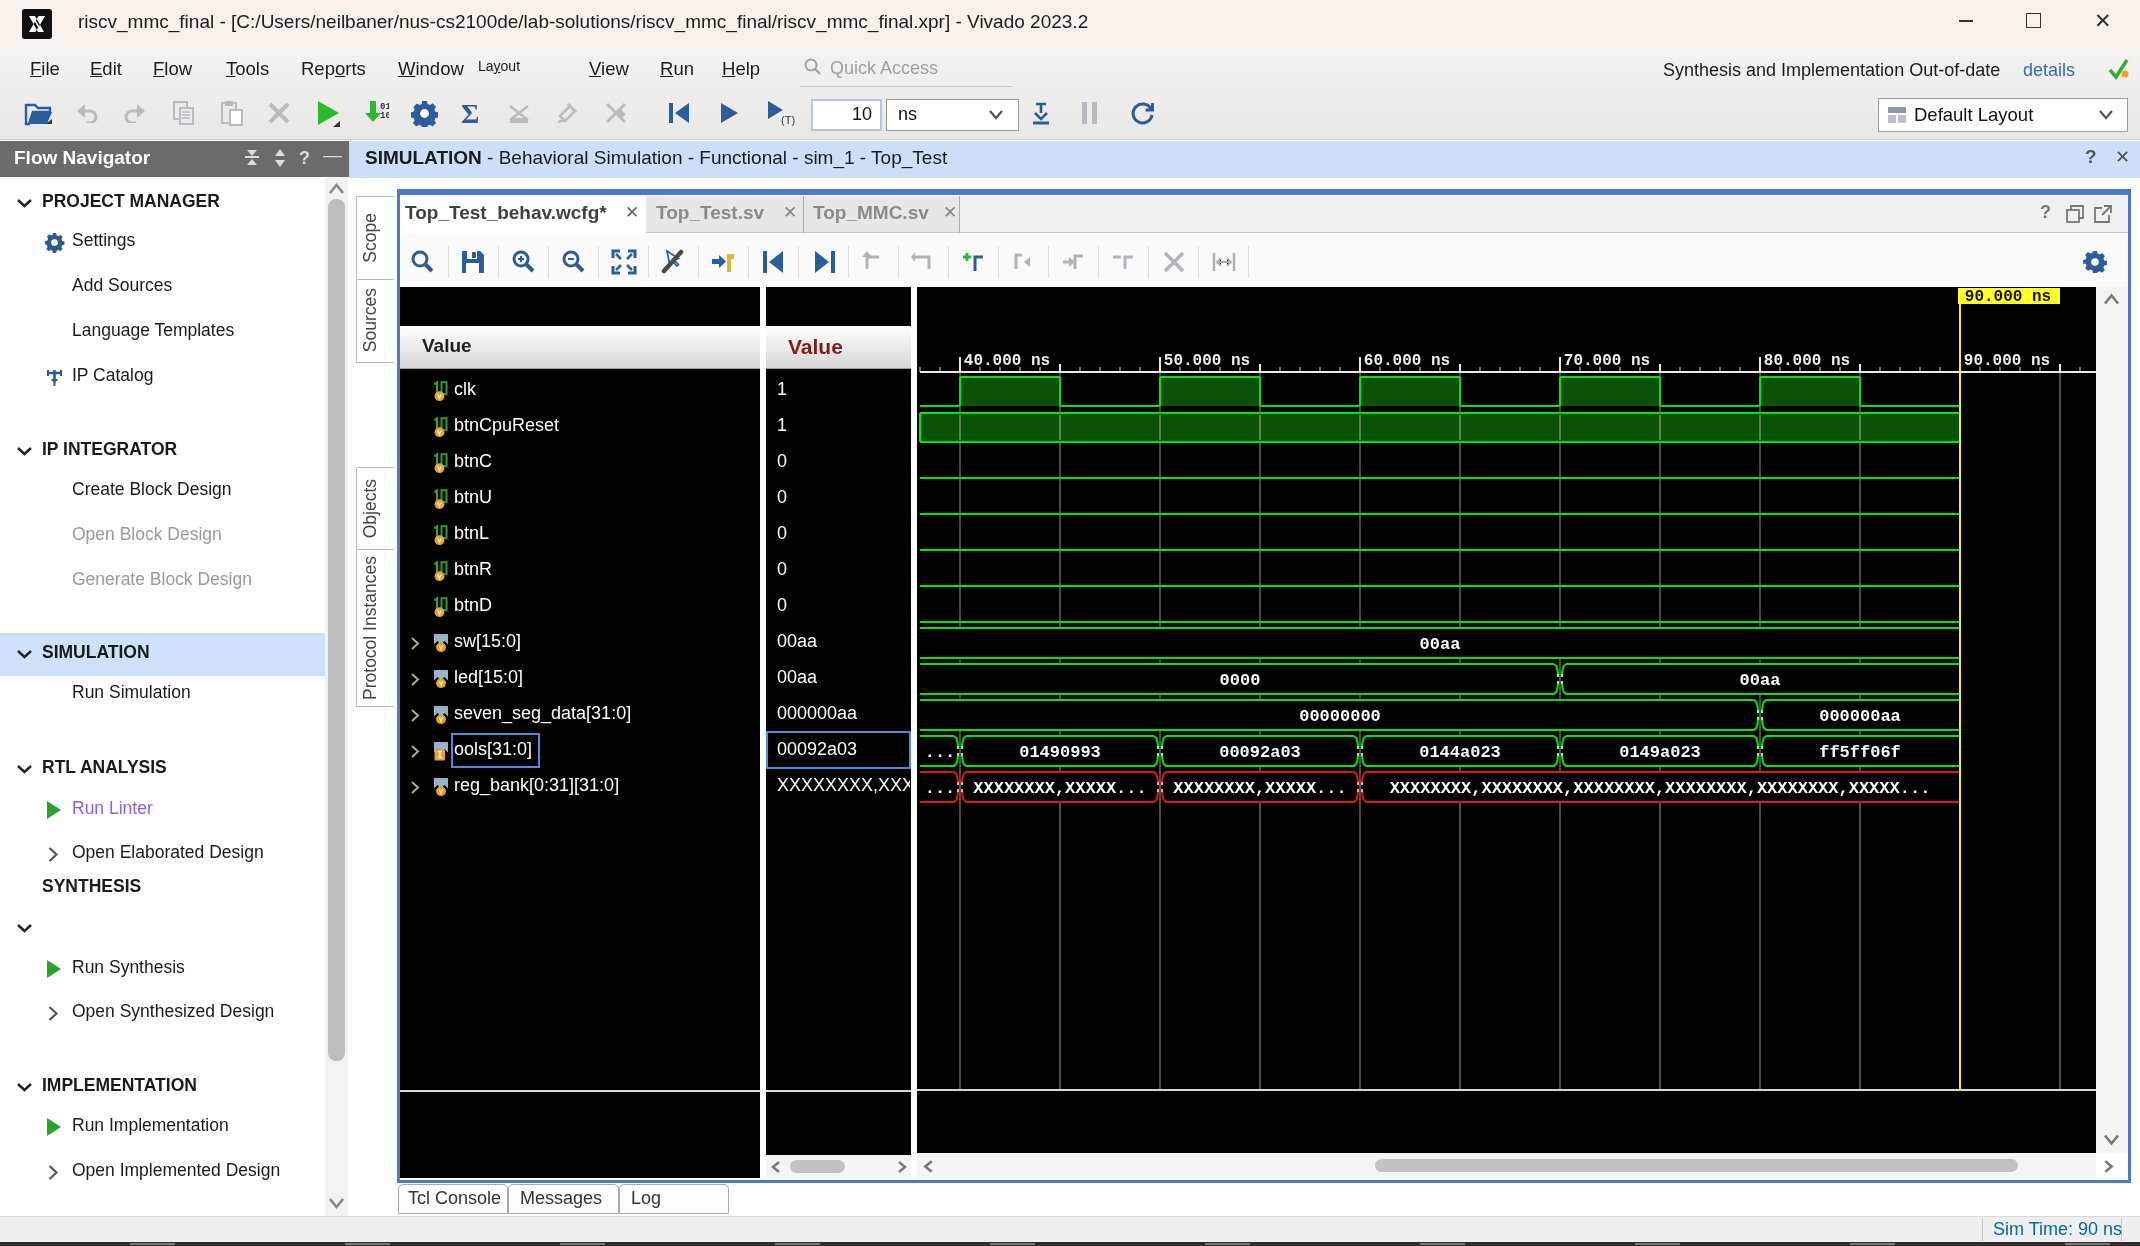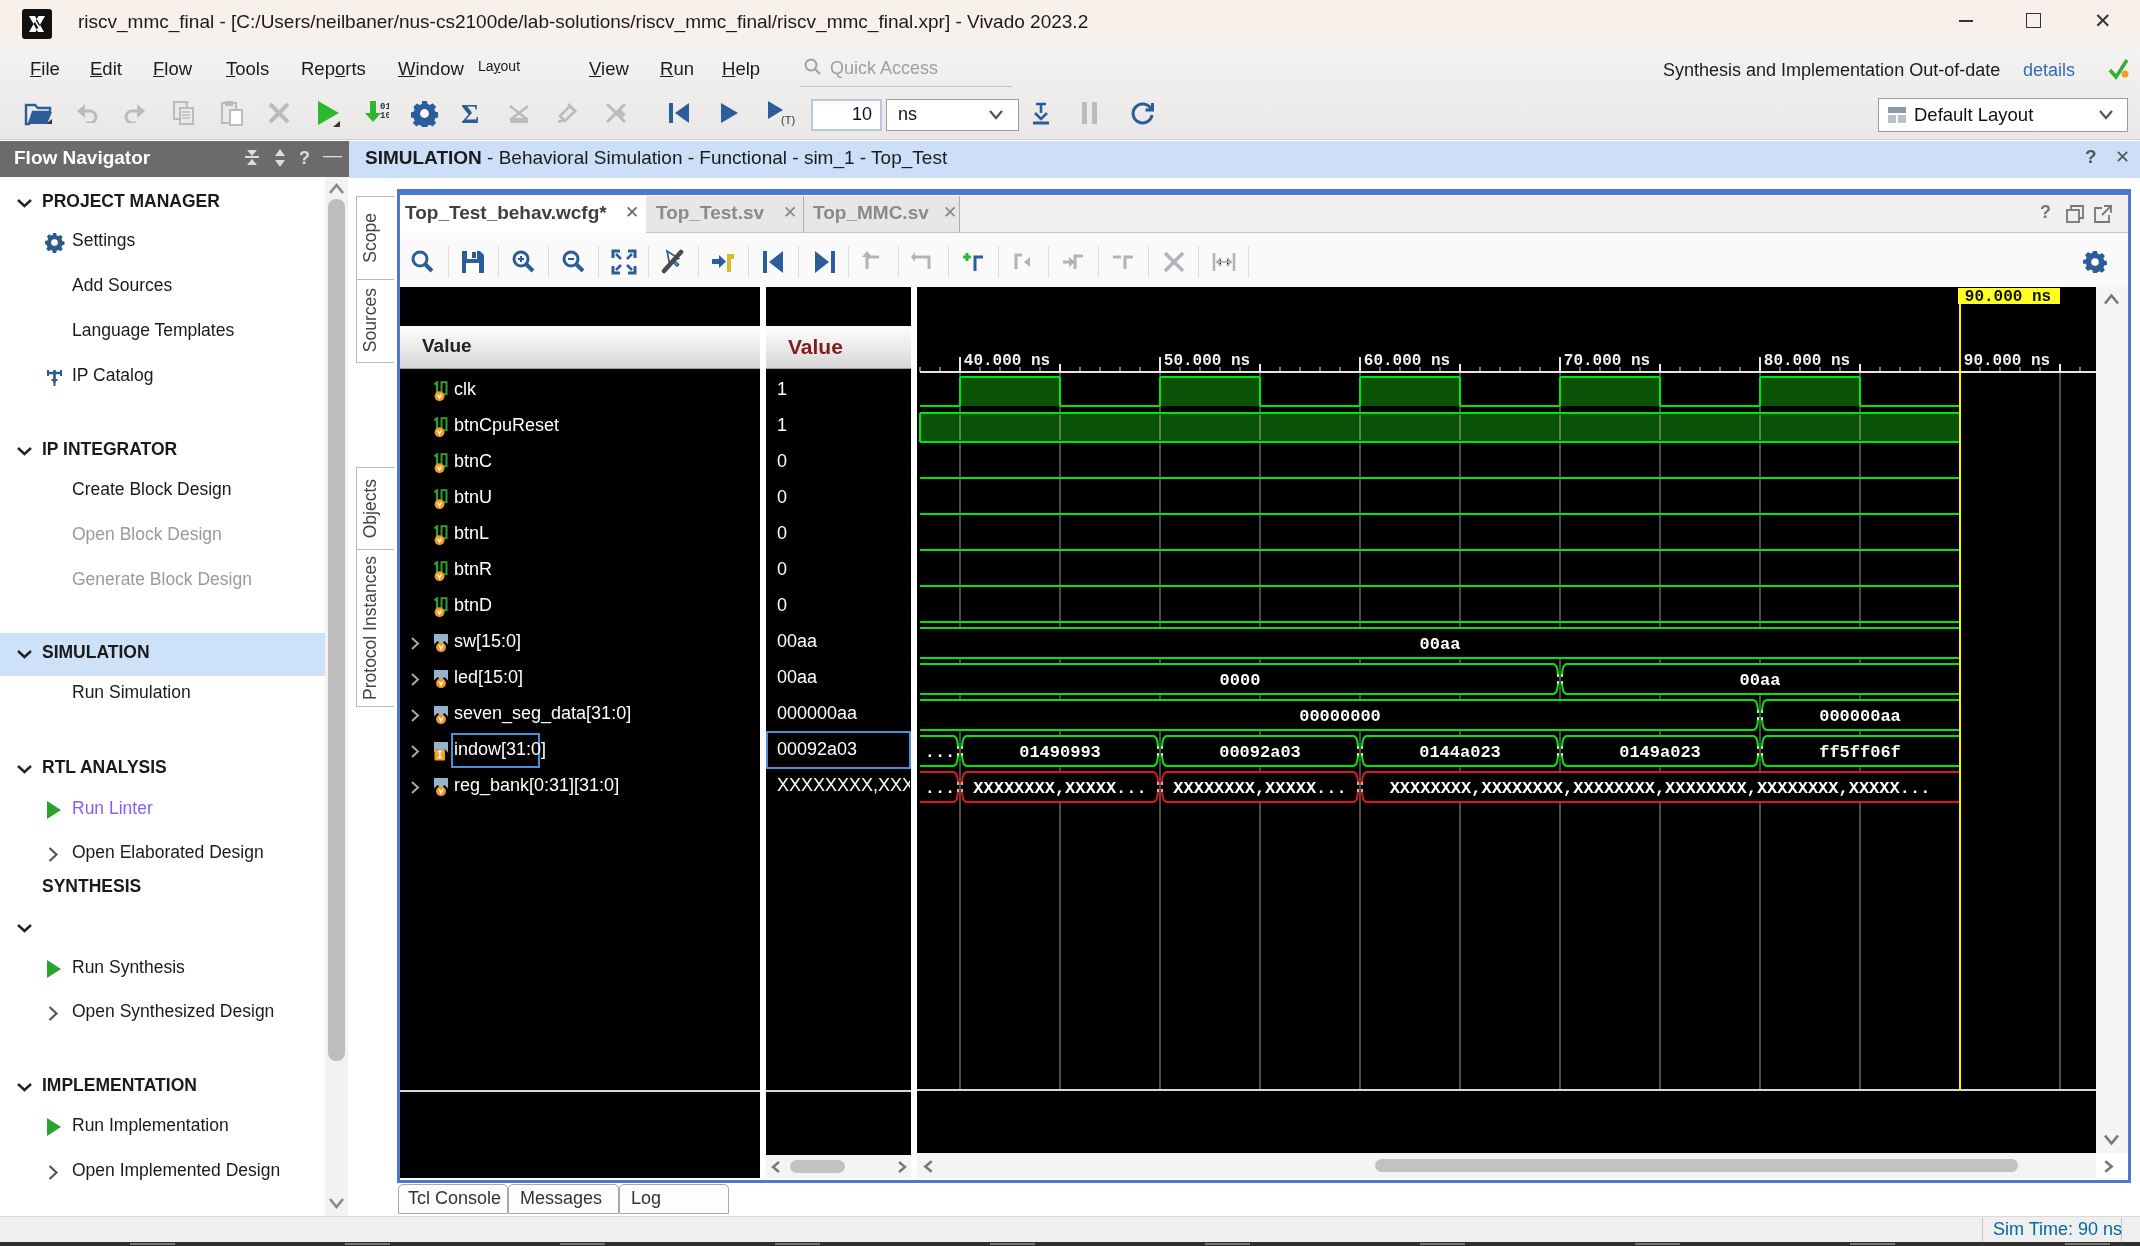--- a/index.html
+++ b/index.html
@@ -453,21 +453,21 @@
 <div style="position:absolute;left:777px;top:703px;width:133px;overflow:hidden;color:#fff;font-size:18px;white-space:nowrap">000000aa</div>
 <svg style="position:absolute;left:410px;top:744px" width="10" height="15" viewBox="0 0 10 15">
     <path d="M2 2 l6 5.5 L2 13" fill="none" stroke="#a8a8a8" stroke-width="2"></path>
   </svg>
 <svg style="position:absolute;left:433px;top:741px" width="16" height="21" viewBox="0 0 16 21">
     <path d="M1 1 h14 v10.5 l-3.5 -3.5 l-3.5 3.5 l-3.5 -3.5 l-3.5 3.5 z" fill="#95b3cd"></path>
     <rect x="1.5" y="8.5" width="10.5" height="11" rx="1" fill="#f5a02a"></rect>
     <path d="M6.8 10.5 v6 M4.8 10.5 h4 M4.8 16.5 h4" stroke="#fff" stroke-width="1.5"></path>
   </svg>
 <div style="position:absolute;left:451px;top:733px;width:89px;height:35px;border:2px solid #4a90d9"></div>
-<div style="position:absolute;left:454px;top:739px;color:#fff;font-size:18px">indow[31:0]</div>
+<div style="position:absolute;left:454px;top:739px;color:#fff;font-size:18px">ools[31:0]</div>
 <div style="position:absolute;left:777px;top:739px;width:133px;overflow:hidden;color:#fff;font-size:18px;white-space:nowrap">00092a03</div>
 <svg style="position:absolute;left:410px;top:780px" width="10" height="15" viewBox="0 0 10 15">
     <path d="M2 2 l6 5.5 L2 13" fill="none" stroke="#a8a8a8" stroke-width="2"></path>
   </svg>
 <svg style="position:absolute;left:433px;top:777px" width="16" height="21" viewBox="0 0 16 21">
     <path d="M1 1 h14 v10.5 l-3.5 -3.5 l-3.5 3.5 l-3.5 -3.5 l-3.5 3.5 z" fill="#95b3cd"></path>
     <circle cx="8" cy="14.2" r="4.9" fill="#f59d22"></circle>
     <path d="M6.2 12.5 l1.8 3.4 l1.8 -3.4" stroke="#fff" stroke-width="1.5" fill="none"></path>
   </svg>
 <div style="position:absolute;left:454px;top:775px;color:#fff;font-size:18px">reg_bank[0:31][31:0]</div>

